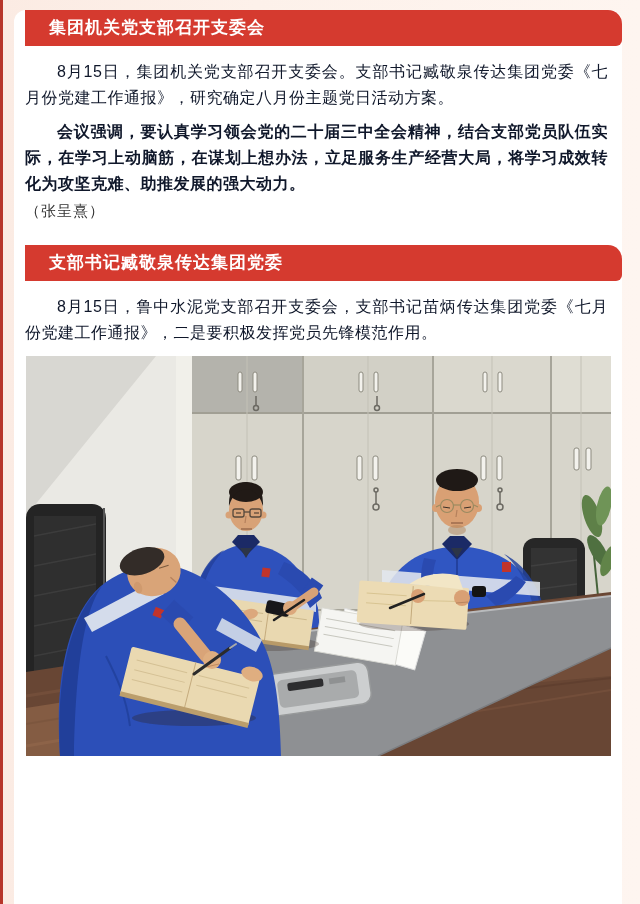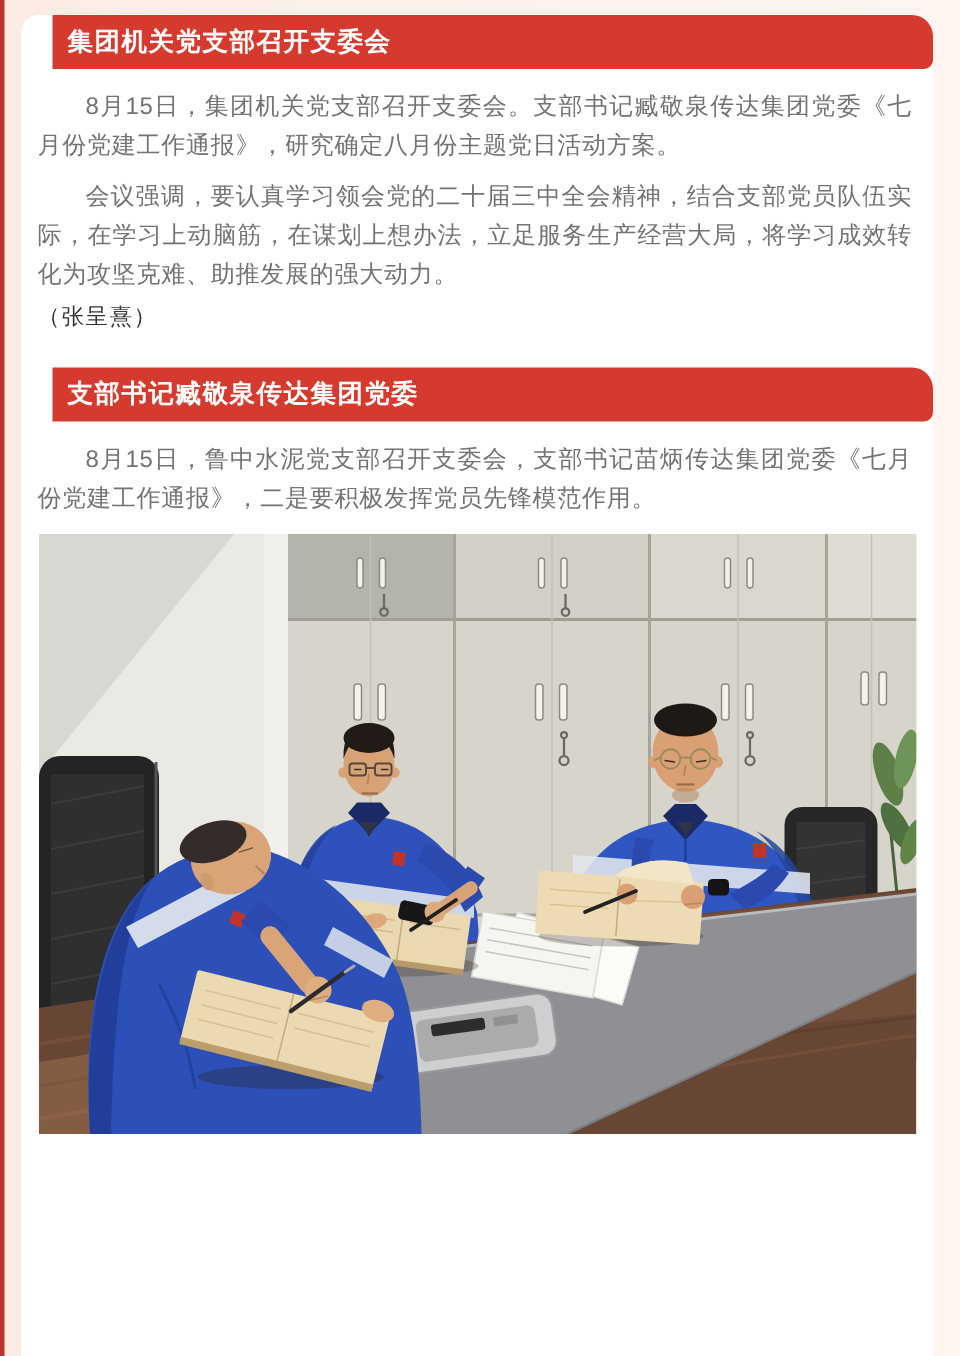--- a/index.html
+++ b/index.html
@@ -12,36 +12,36 @@
   }
   .left-strip{
     position:absolute;left:0;top:0;width:3px;height:100%;
     background:#b7362b;
   }
   .card{
     position:absolute;left:14px;top:10px;width:608px;height:894px;
     background:#ffffff;border-radius:12px 12px 0 0;
   }
   .banner{
-    margin-left:21px;
+    margin-left:11px;
     height:36px;line-height:36px;
     background:#d53a2f;
     border-radius:0 14px 6px 0;
     color:#ffffff;font-weight:bold;font-size:17px;
-    padding-left:10px;letter-spacing:1px;
+    padding-left:24px;letter-spacing:1px;
     white-space:nowrap;overflow:hidden;
   }
   .banner.second{margin-top:24px;}
   .content{padding:0 10px 0 11px;}
   .para{
     margin:13px 4px 0 0;
-    font-size:16px;line-height:26px;color:#737373;
+    font-size:16px;line-height:26px;color:#0f172a;
     text-align:justify;text-indent:2em;letter-spacing:0.5px;
   }
-  .para + .para{margin-top:8px;}
+  .para + .para{margin-top:8px;font-weight:bold;}
   .byline{
     margin:5px 8px 0 0;
     font-size:15px;color:#333333;text-align:left;letter-spacing:1px;
   }
   .photo{
     margin:10px auto 0;
     width:585px;height:400px;
     overflow:hidden;position:relative;background:#e9e8e3;
   }
   .photo svg{display:block;}

